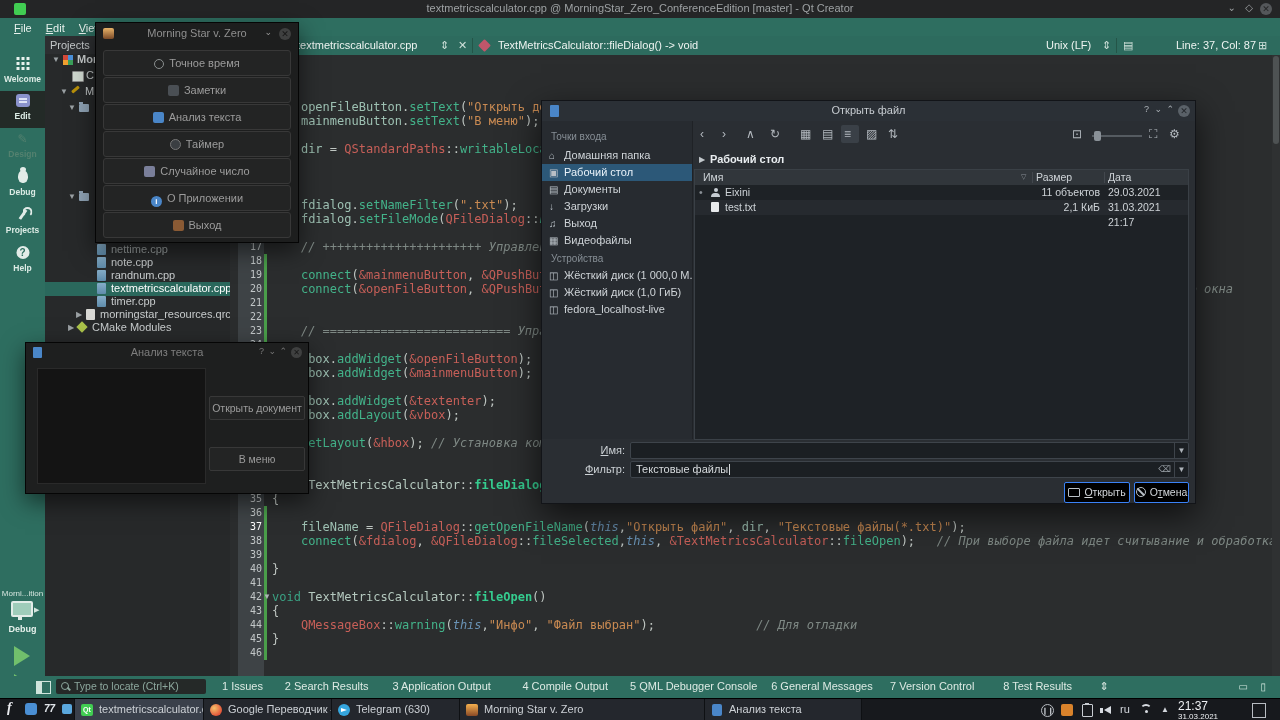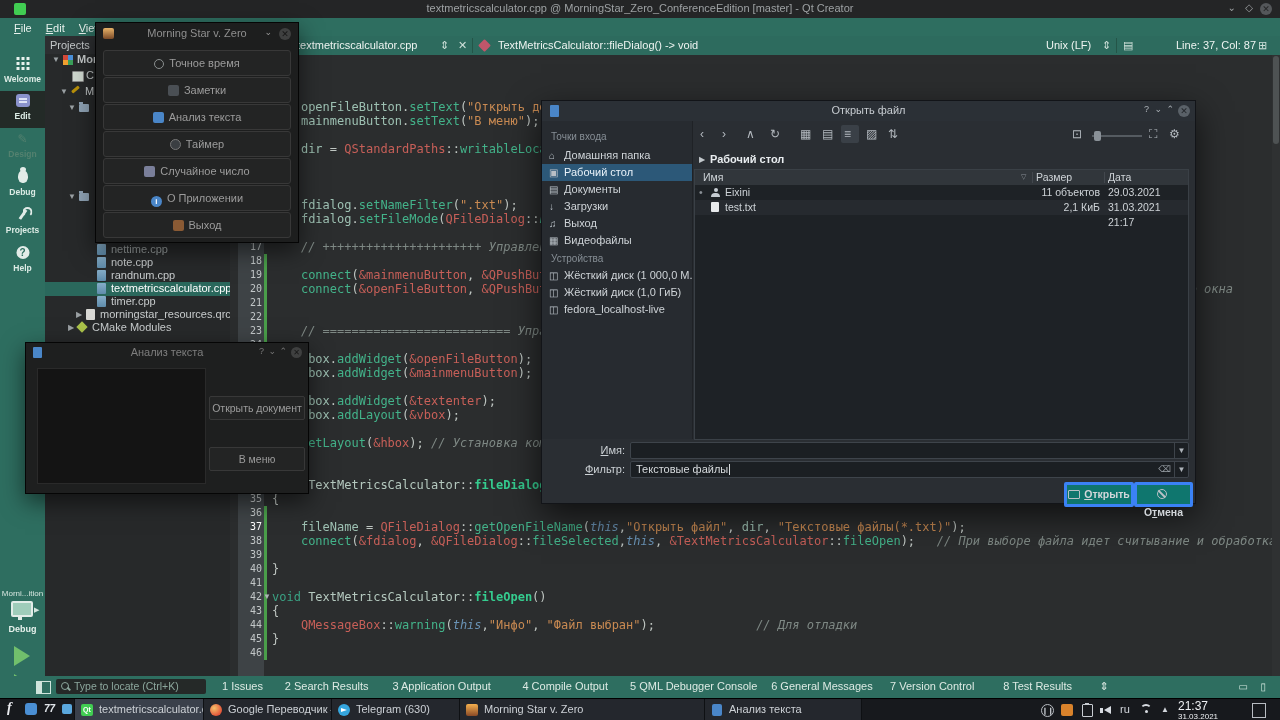--- a/index.html
+++ b/index.html
@@ -152,22 +152,22 @@
   .file-ico{position:absolute;left:16px;top:2px;width:8px;height:10px;background:#e8eaec;border-radius:1px;}
   .fd-name{position:absolute;left:30px;}
   .fd-size{position:absolute;width:100px;text-align:right;}
   .fd-date{position:absolute;}
   .fd-label{position:absolute;text-align:right;width:46px;font-size:11px;color:#ccd1d5;}
   .fd-field{position:absolute;left:88px;width:557px;height:15px;background:#1b1f23;border:1px solid #3e444b;border-radius:2px;}
   .fd-field .arrowbox{position:absolute;right:0;top:0;width:13px;height:100%;border-left:1px solid #3e444b;color:#aeb4ba;font-size:8px;text-align:center;line-height:15px;}
   .fd-field .val{position:absolute;left:5px;top:1px;font-size:11px;color:#d6dadd;}
   .caret{display:inline-block;width:1px;height:11px;background:#d6dadd;vertical-align:-2px;margin-left:1px;}
   .fd-clear{position:absolute;right:17px;top:2px;font-size:9px;color:#9aa1a7;}
-  .fd-btn{position:absolute;height:19px;background:#0f766e;border:3px solid #3b82f6;border-radius:2px;
-    font-size:10.5px;color:#d2d6da;text-align:center;line-height:18px;font-weight:bold;}
+  .fd-btn{position:absolute;height:19px;background:#000000;border:1px solid #3b82f6;border-radius:2px;
+    font-size:10.5px;color:#d2d6da;text-align:center;line-height:18px;}
   .fold-open-ico{display:inline-block;width:10px;height:7px;border:1px solid #b9c0c6;border-radius:1px;vertical-align:-1px;margin-right:4px;}
   .cancel-ico{display:inline-block;width:8px;height:8px;border:1.5px solid #b9c0c6;border-radius:50%;vertical-align:-1px;margin-right:4px;position:relative;}
   .cancel-ico:before{content:"";position:absolute;left:-1px;top:3px;width:10px;height:1.5px;background:#b9c0c6;transform:rotate(45deg);}
 
   
   .statusbar{left:0;top:676px;width:1280px;height:22px;background:#2e6e60;z-index:15;}
   .sb-toggle{left:36px;top:5px;width:13px;height:11px;border:1px solid #cfe4dc;}
   .sb-toggle:before{content:"";position:absolute;left:0;top:0;width:5px;height:11px;background:#cfe4dc;}
   .locator{left:56px;top:3px;width:150px;height:15px;background:#252928;border-radius:2px;}
   .loc-glass{position:absolute;left:5px;top:3px;width:6px;height:6px;border:1.5px solid #8ca79d;border-radius:50%;}

